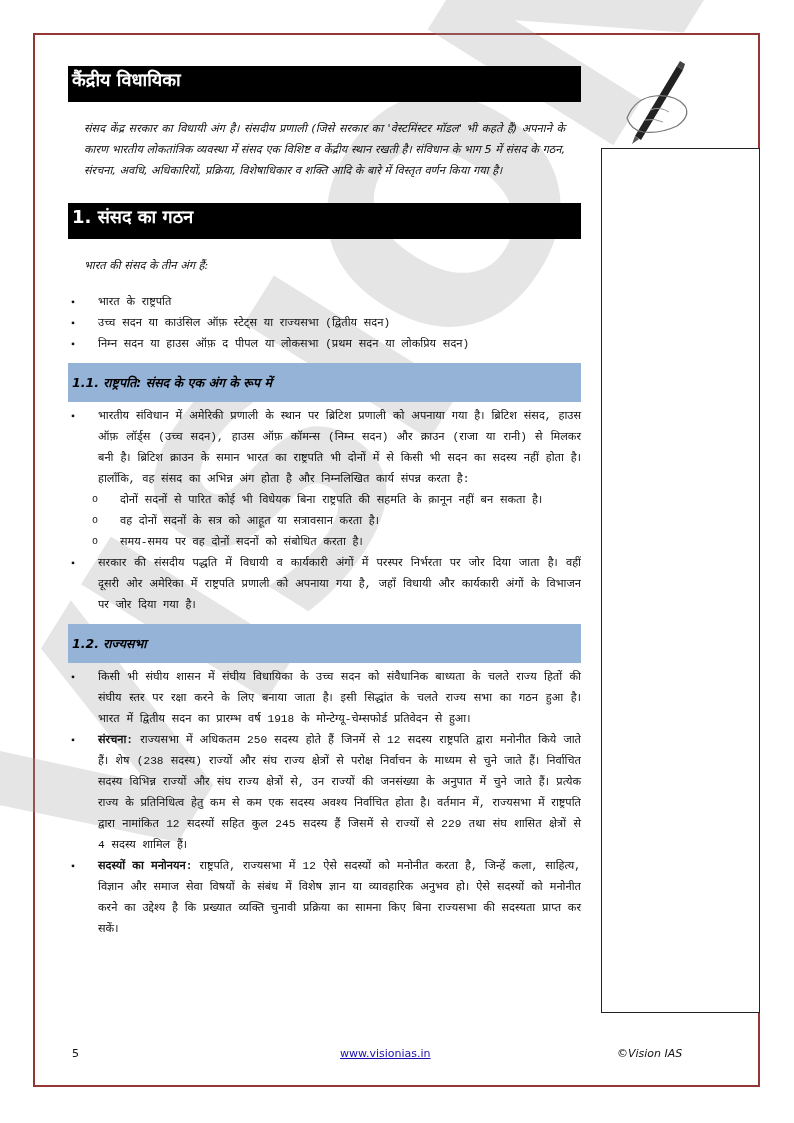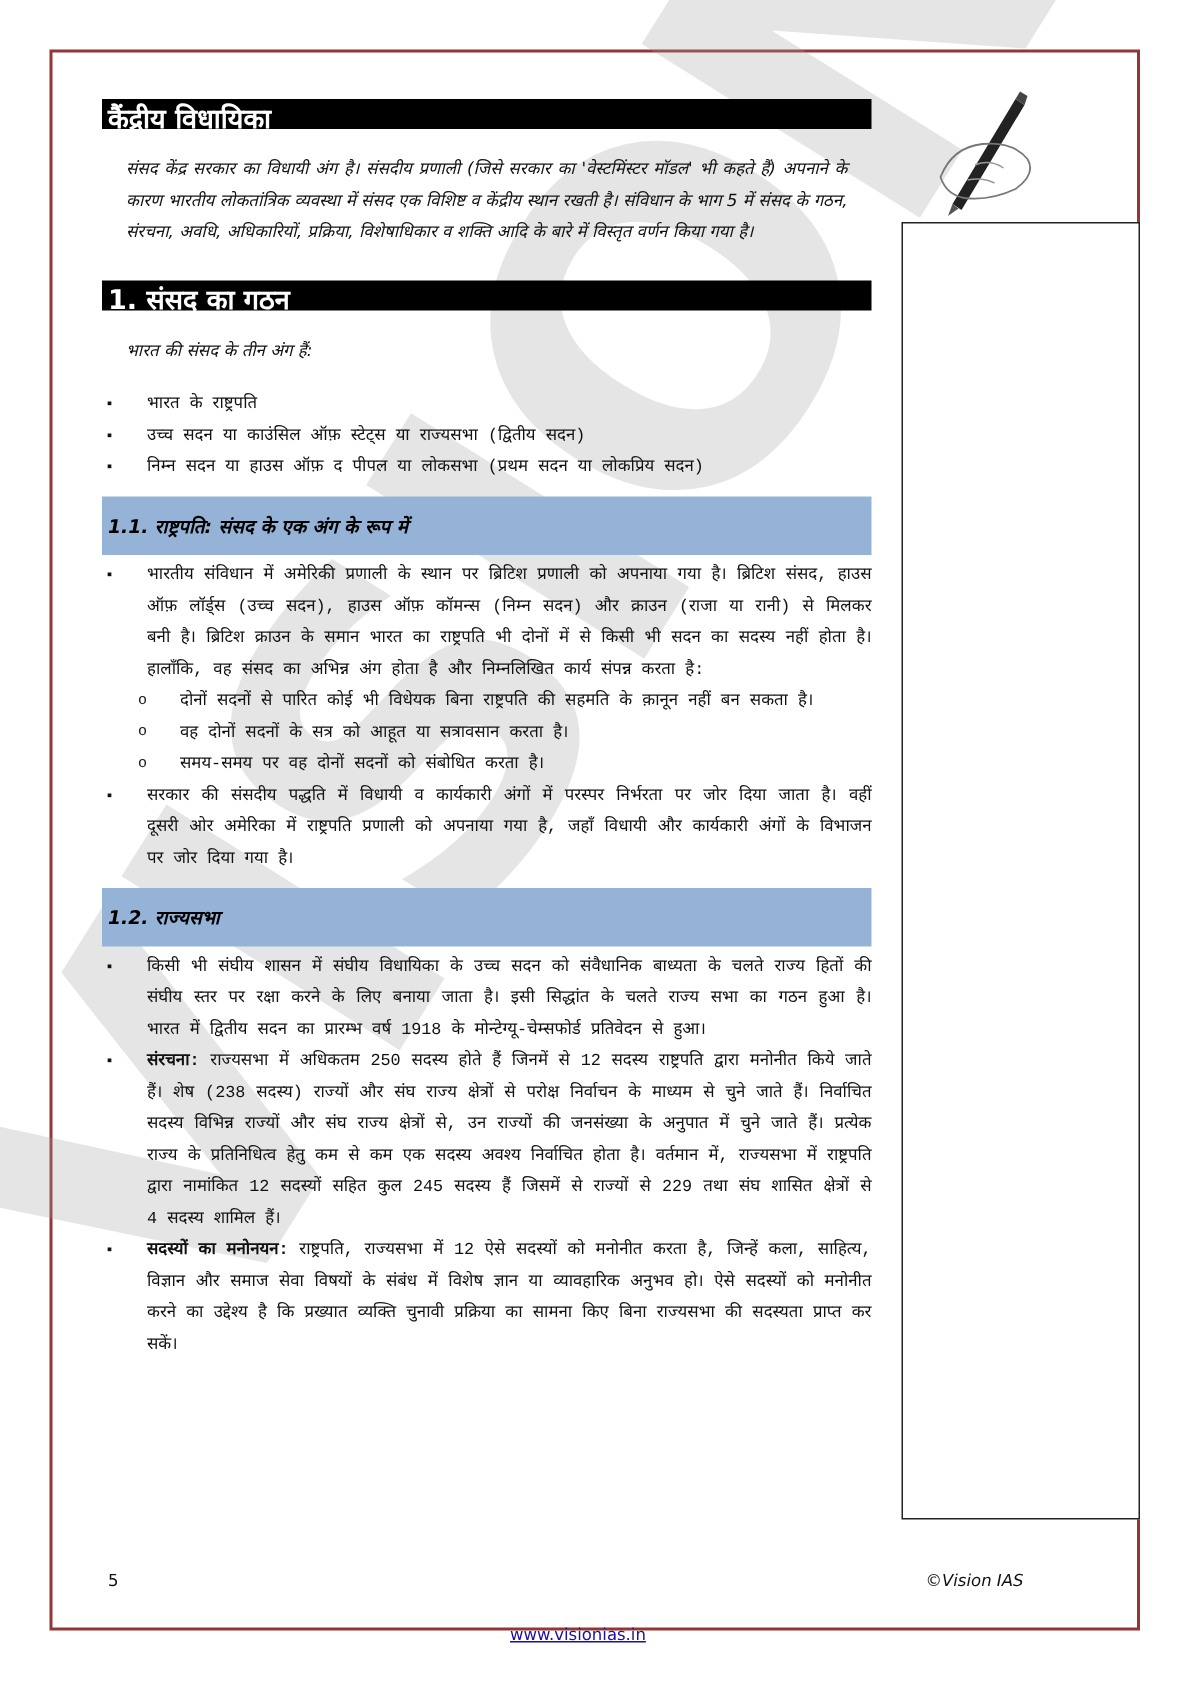--- a/index.html
+++ b/index.html
@@ -2,21 +2,21 @@
 <html><head>
 <meta charset="utf-8">
 <style>
   html, body { margin: 0; padding: 0; background: #ffffff; }
   body { width: 794px; height: 1123px; position: relative; overflow: hidden;
          font-family: "DejaVu Sans", sans-serif; color: #111; }
   .frame { position: absolute; left: 33px; top: 33px; width: 727px; height: 1054px;
            border: 2px solid #943634; box-sizing: border-box; }
   .content { position: absolute; left: 68px; top: 66px; width: 513px; font-size: 11.2px; line-height: 21px; }
   .h-black { background: #000; color: #fff; font-weight: bold; padding: 0 4px; margin-bottom: 4px; }
-  .h-black.big { font-size: 18px; height: 20px; line-height: 28px; }
+  .h-black.big { font-size: 18px; height: 36px; line-height: 28px; }
   .h-blue { background: #95b3d7; color: #000000; font-weight: bold; font-size: 12.5px;
             height: 39px; line-height: 39px; padding: 0 4px; margin: 8px 0 4px 0; font-style: italic; }
   p { margin: 16px; text-align: justify; font-style: italic; }
   ul { margin: 0; padding: 0; list-style: none; }
   li { position: relative; padding-left: 30px; text-align: justify; font-family: Liberation Mono, monospace; }
   li.bullet::before { content: "\25AA"; position: absolute; left: 2px; top: 0; font-size: 10px; }
   li.sub { padding-left: 52px; }
   li.sub::before { content: "o"; position: absolute; left: 24px; top: -1px; font-size: 10px; }
   .lbl { font-weight: bold; }
   .gap { height: 6px; }
@@ -72,14 +72,14 @@
     <path d="M72 8 L75 3 L80 6 L78 12 Z" fill="#444"></path>
     <path d="M30 78 L27 86 L34 81 Z" fill="#555"></path>
     <path d="M22 60 Q30 40 50 38 Q70 36 80 48 Q86 58 72 68 Q55 76 38 74 Q26 72 22 60 Z" fill="none" stroke="#777" stroke-width="1.2"></path>
     <path d="M45 52 Q55 48 64 54 M40 62 Q50 60 58 64" fill="none" stroke="#999" stroke-width="1"></path>
   </svg>
 </div>
 
 <div class="notes-box"></div>
 
 <div class="footer" style="left:72px;">5</div>
-<div class="footer" style="left:340px;margin-top:36px;"><a>www.visionias.in</a></div>
+<div class="footer" style="left:340px;"><a>www.visionias.in</a></div>
 <div class="footer" style="left:617px;font-style:italic;">©Vision IAS</div>
 
 </body></html>

